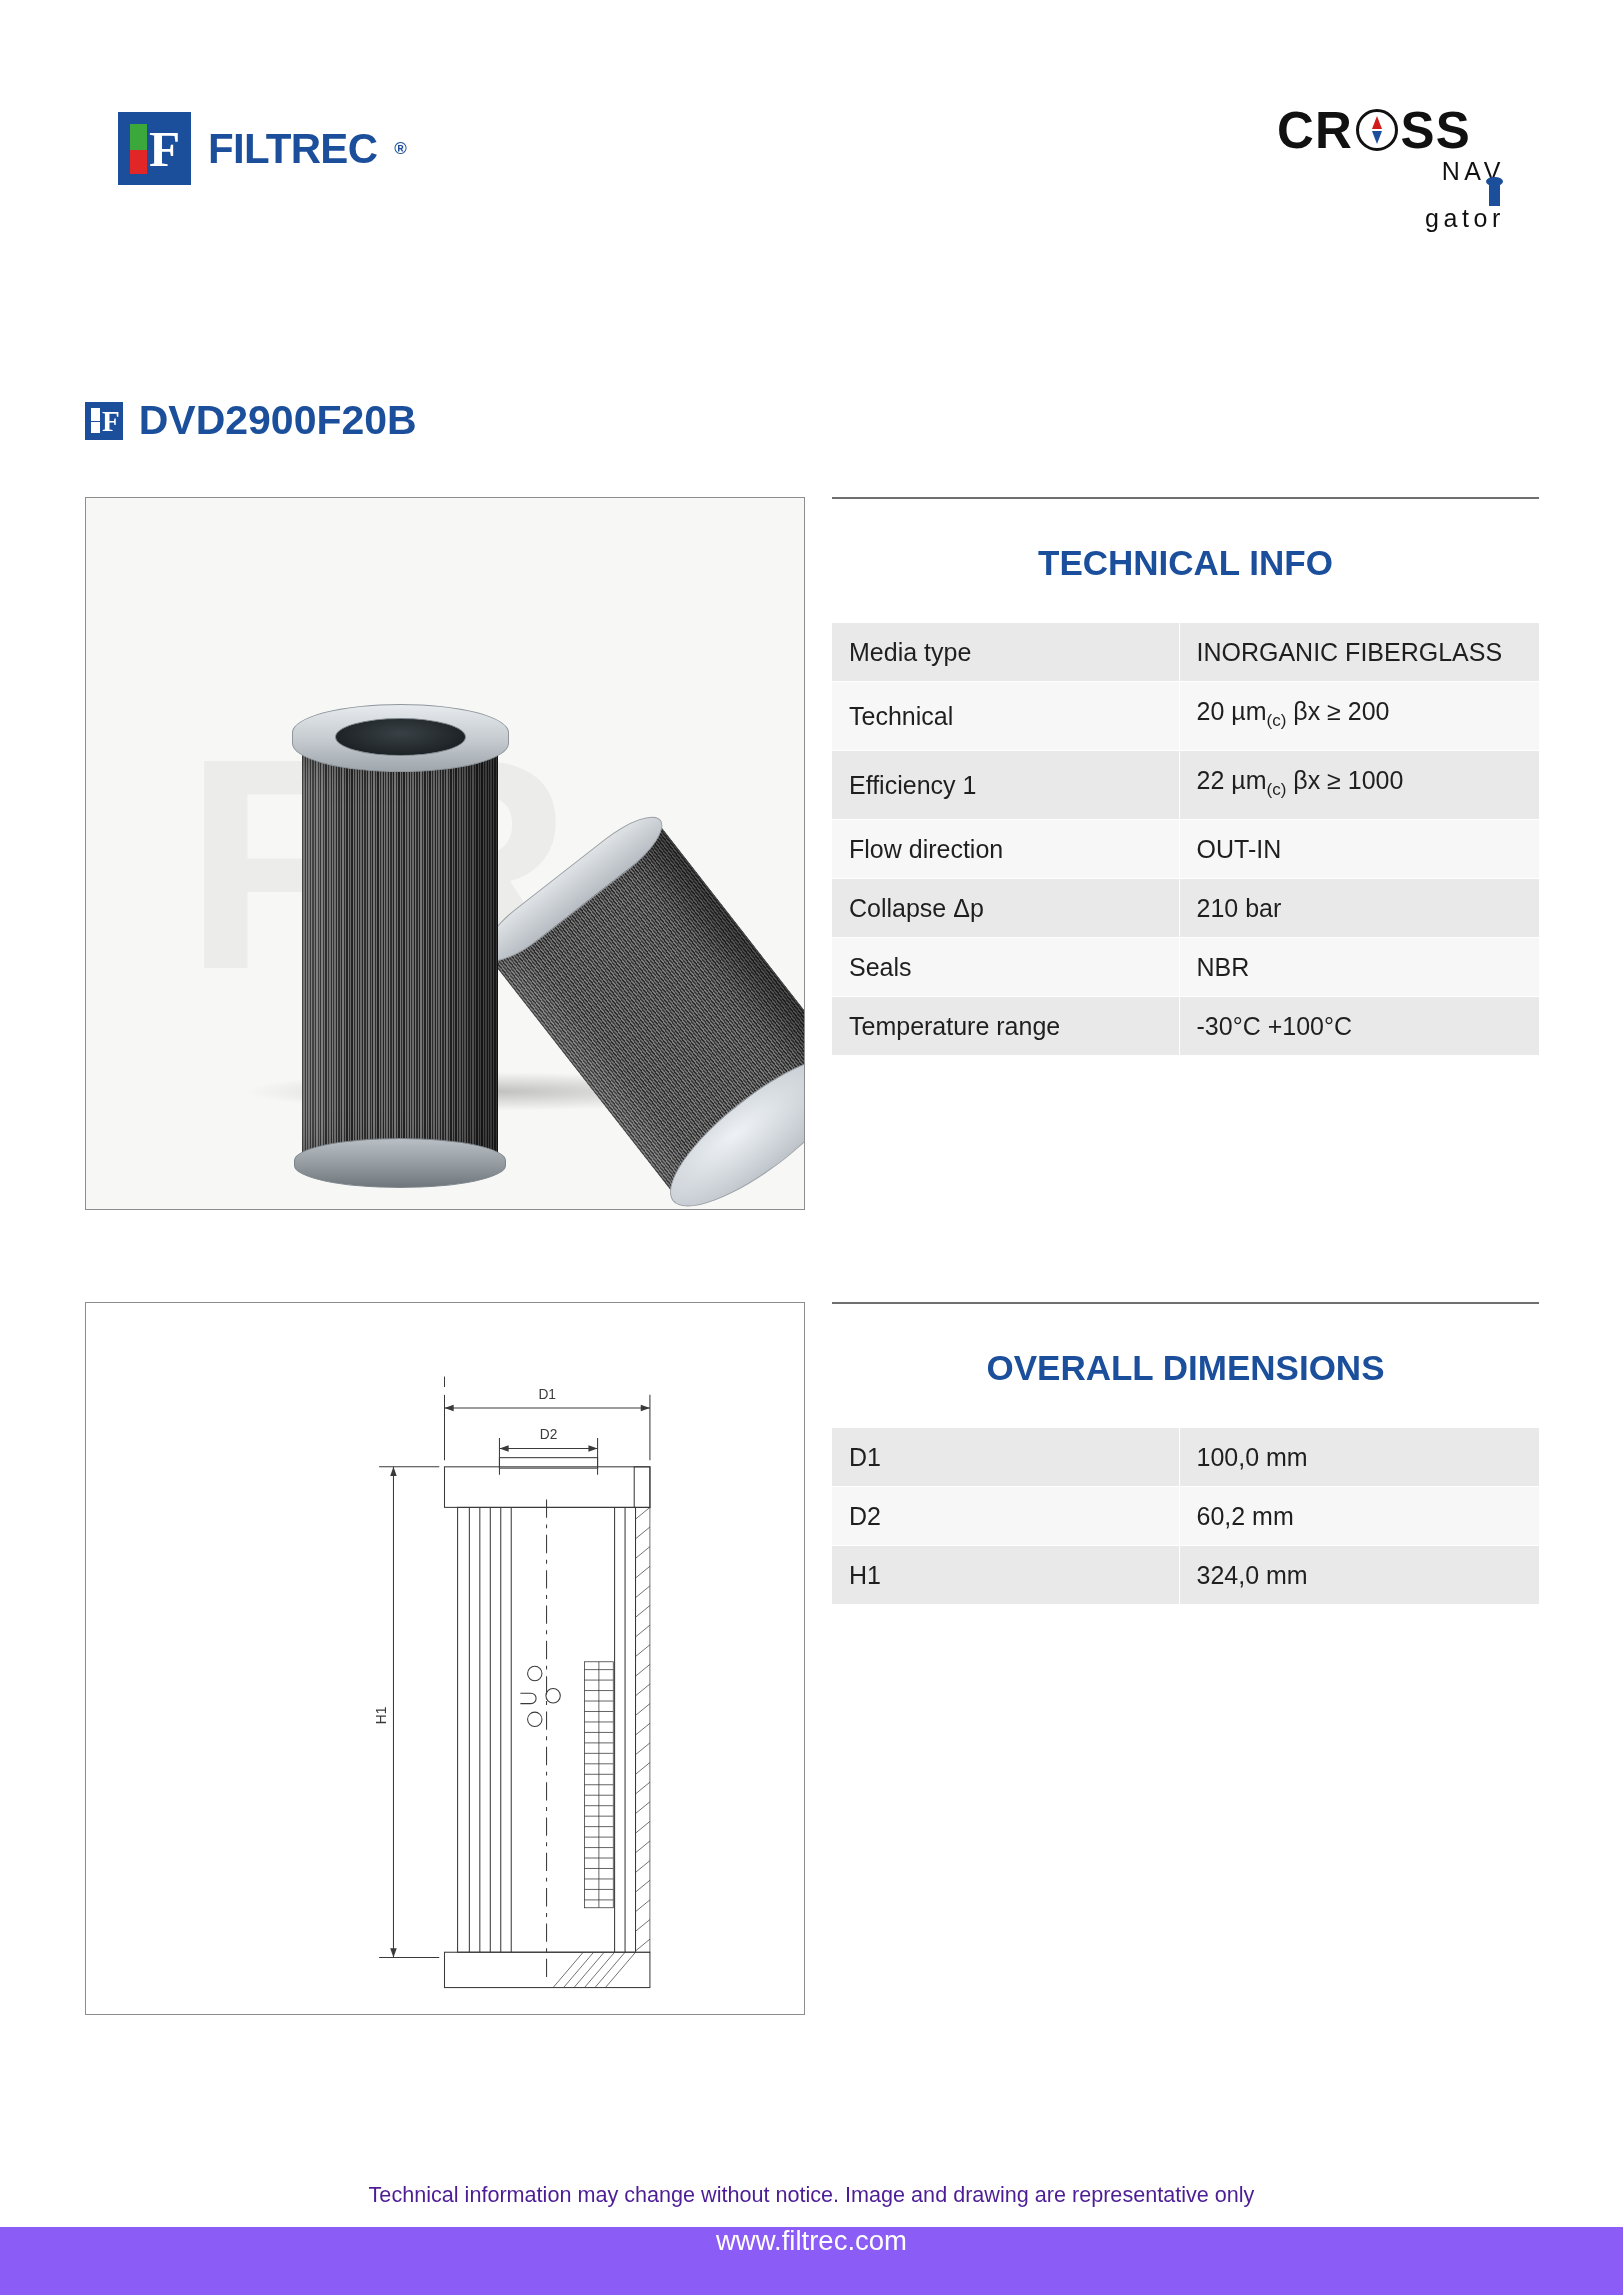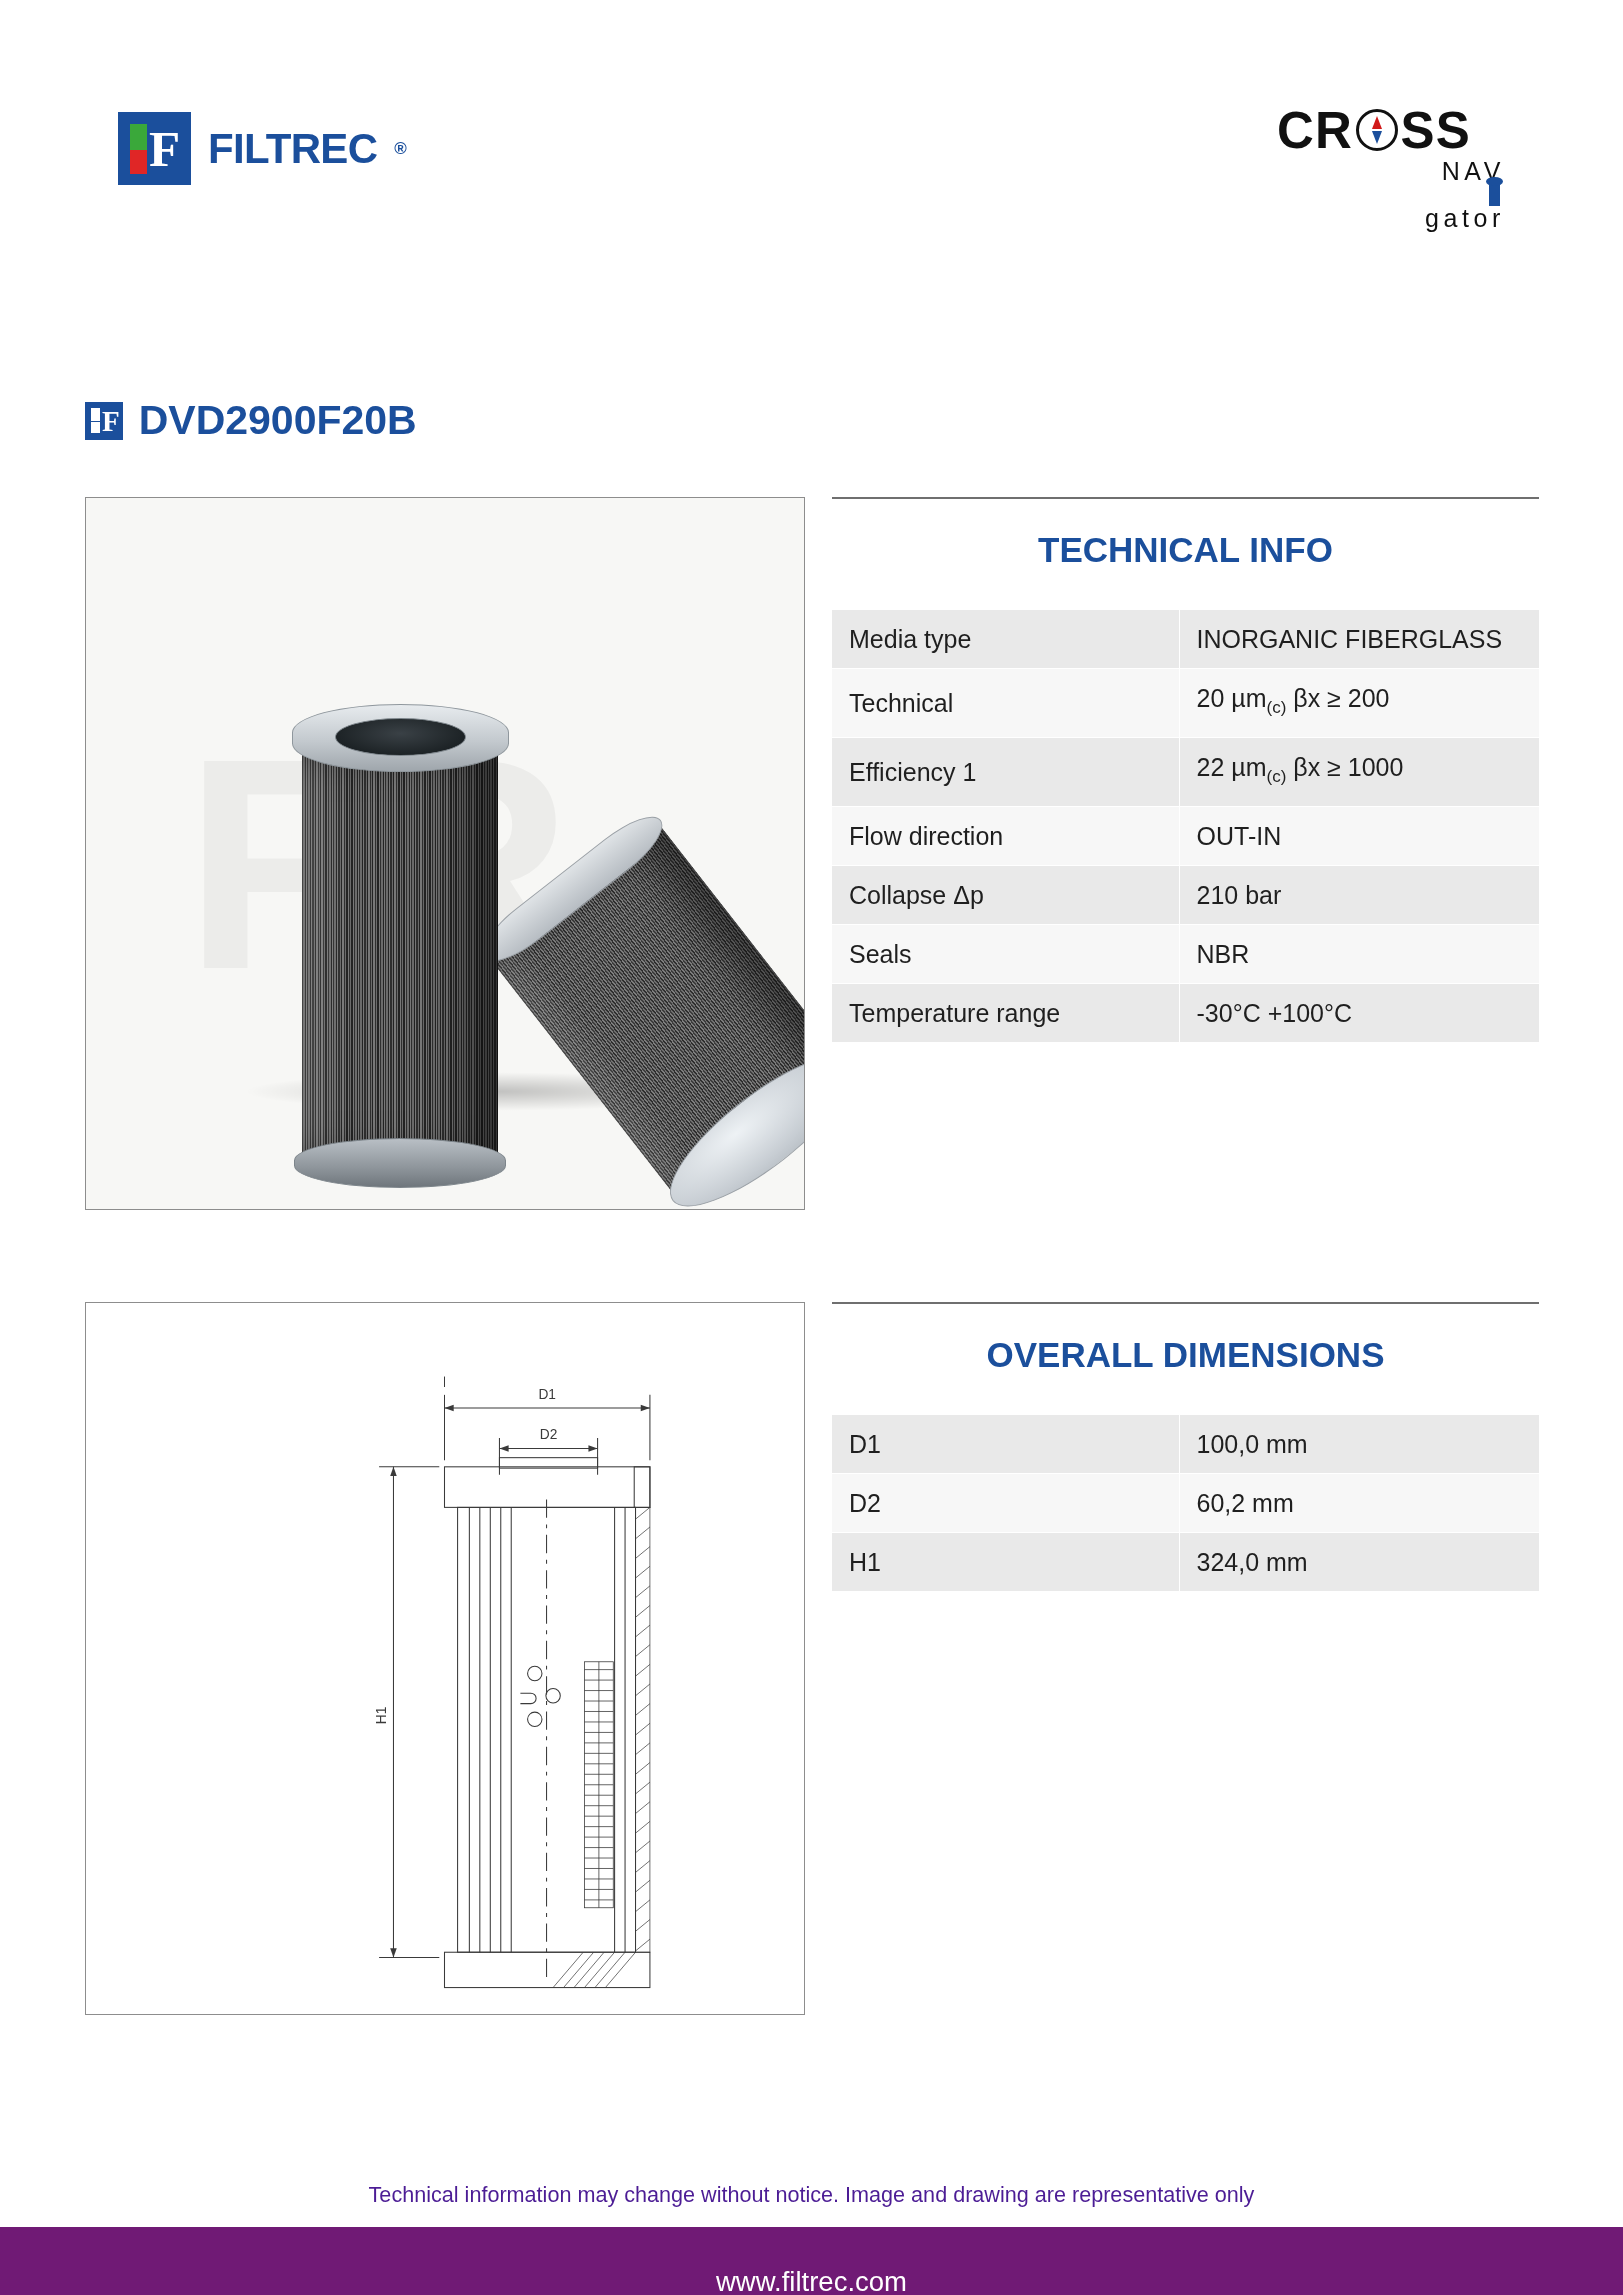--- a/index.html
+++ b/index.html
@@ -302,21 +302,21 @@
   .section { position: absolute; left: 832px; width: 707px; }
   .rule {
     height: 2px;
     background: #6f6f6f;
     width: 100%;
   }
   .sec-title {
     text-align: center;
     font: 700 35px/1 "Liberation Sans", sans-serif;
     color: #1b4f9c;
-    margin: 33px 0 43px 0;
+    margin: 46px 0 43px 0;
   }
   table.spec {
     width: 100%;
     border-collapse: collapse;
     table-layout: fixed;
   }
   table.spec td {
     height: 58px;
     padding: 0 17px;
     font: 400 25px/58px "Liberation Sans", sans-serif;
@@ -339,23 +339,23 @@
     width: 1623px;
     text-align: center;
     font: 400 21.6px/1 "Liberation Sans", sans-serif;
     color: #4c1d95;
   }
   .footer-bar {
     position: absolute;
     left: 0; bottom: 0;
     width: 1623px;
     height: 68px;
-    background: #701a75;
+    background: #8b5cf6;
     display: flex;
-    align-items: flex-end;
+    align-items: flex-start;
     justify-content: center;
   }
   .footer-bar a, .footer-bar span {
     color: #ffffff;
     font: 400 27.5px/1 "Liberation Sans", sans-serif;
     text-decoration: none;
   }
 </style>
 </head>
 <body>

